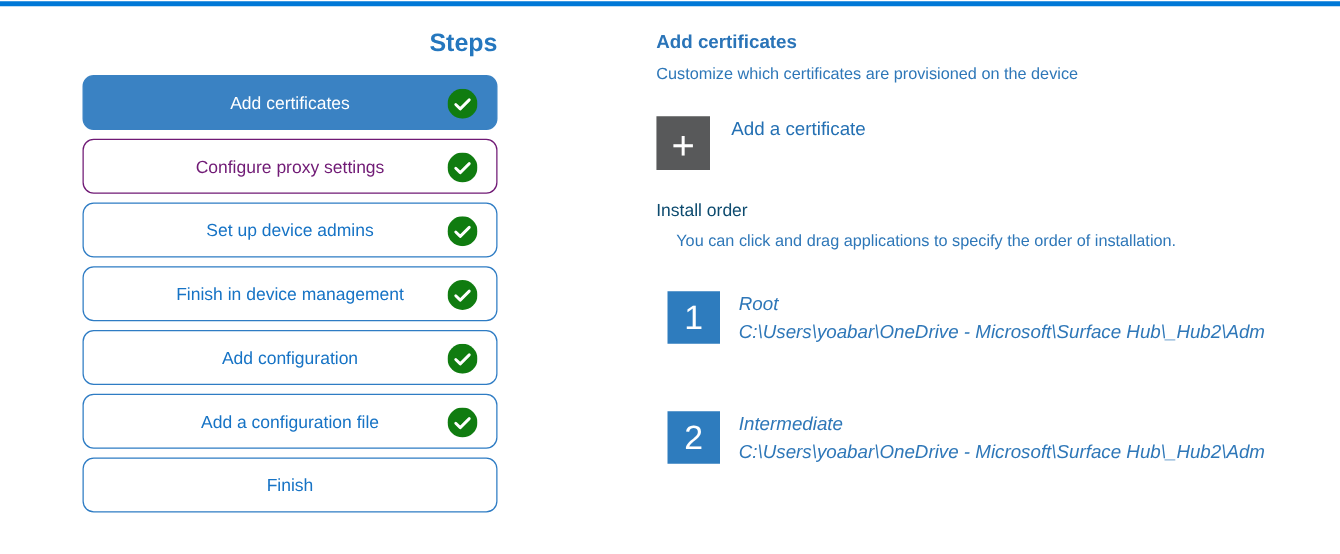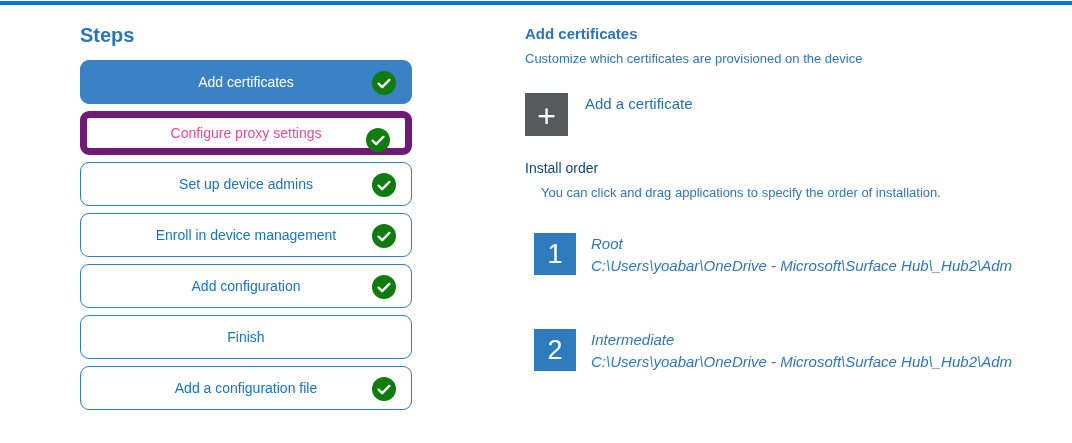--- a/index.html
+++ b/index.html
@@ -10,39 +10,39 @@
     overflow:hidden;
     position:relative;
   }
   .top-bar {
     position:absolute; left:0; top:1px; width:1072px; height:4px;
     background:#0078d7;
   }
 
   
   .sidebar {
-    position:absolute; left:80px; top:24px; width:332px;
+    position:absolute; left:66px; top:24px; width:332px;text-align:right;
   }
   .steps-title {
     font-size:20px; font-weight:bold; color:#2577be;
     margin:0 0 13px 0;
   }
   .step-btn {
     position:relative;
     height:44px; border-radius:9px;
     margin-bottom:7px;
     display:flex; align-items:center; justify-content:center;
     font-size:14px;
     box-sizing:border-box;
     background:#ffffff;
     cursor:pointer;
   }
   .step-btn.active   { background:#3a82c3; color:#ffffff; border:1px solid #3a82c3; }
   .step-btn.blue     { border:1px solid #2e7cc4; color:#1673c5; }
-  .step-btn.neutral  { border:7px solid #701a75; color:#ec4899; }
+  .step-btn.neutral  { border:1px solid #701a75; color:#701a75; }
   .check {
     position:absolute; right:15px; top:10px;
     width:24px; height:24px; display:block;
   }
 
   
   .main {
     position:absolute; left:525px; top:25px; width:547px;
     overflow:hidden;
   }
@@ -117,45 +117,45 @@
 
   <div class="step-btn blue">
     <span>Set up device admins</span>
     <svg class="check" viewBox="0 0 24 24">
         <circle cx="12" cy="12" r="12" fill="#107c10"></circle>
         <path d="M6.6 12.6l3.6 3.5 7.2-7.2" stroke="#ffffff" stroke-width="2.3" fill="none" stroke-linecap="round" stroke-linejoin="round"></path>
       </svg>
   </div>
 
   <div class="step-btn blue">
-    <span>Enroll in device management</span>
+    <span>Finish in device management</span>
     <svg class="check" viewBox="0 0 24 24">
         <circle cx="12" cy="12" r="12" fill="#107c10"></circle>
         <path d="M6.6 12.6l3.6 3.5 7.2-7.2" stroke="#ffffff" stroke-width="2.3" fill="none" stroke-linecap="round" stroke-linejoin="round"></path>
       </svg>
   </div>
 
   <div class="step-btn blue">
     <span>Add configuration</span>
     <svg class="check" viewBox="0 0 24 24">
         <circle cx="12" cy="12" r="12" fill="#107c10"></circle>
         <path d="M6.6 12.6l3.6 3.5 7.2-7.2" stroke="#ffffff" stroke-width="2.3" fill="none" stroke-linecap="round" stroke-linejoin="round"></path>
       </svg>
   </div>
 
   <div class="step-btn blue">
-    <span>Finish</span>
-  </div>
-
-  <div class="step-btn blue">
     <span>Add a configuration file</span>
     <svg class="check" viewBox="0 0 24 24">
         <circle cx="12" cy="12" r="12" fill="#107c10"></circle>
         <path d="M6.6 12.6l3.6 3.5 7.2-7.2" stroke="#ffffff" stroke-width="2.3" fill="none" stroke-linecap="round" stroke-linejoin="round"></path>
       </svg>
+  </div>
+
+  <div class="step-btn blue">
+    <span>Finish</span>
   </div>
 </div>
 
 <div class="main">
   <h2 class="section-title">Add certificates</h2>
   <p class="section-subtitle">Customize which certificates are provisioned on the device</p>
 
   <div class="add-row">
     <div class="plus-tile">
       <span class="plus-glyph">+</span>

